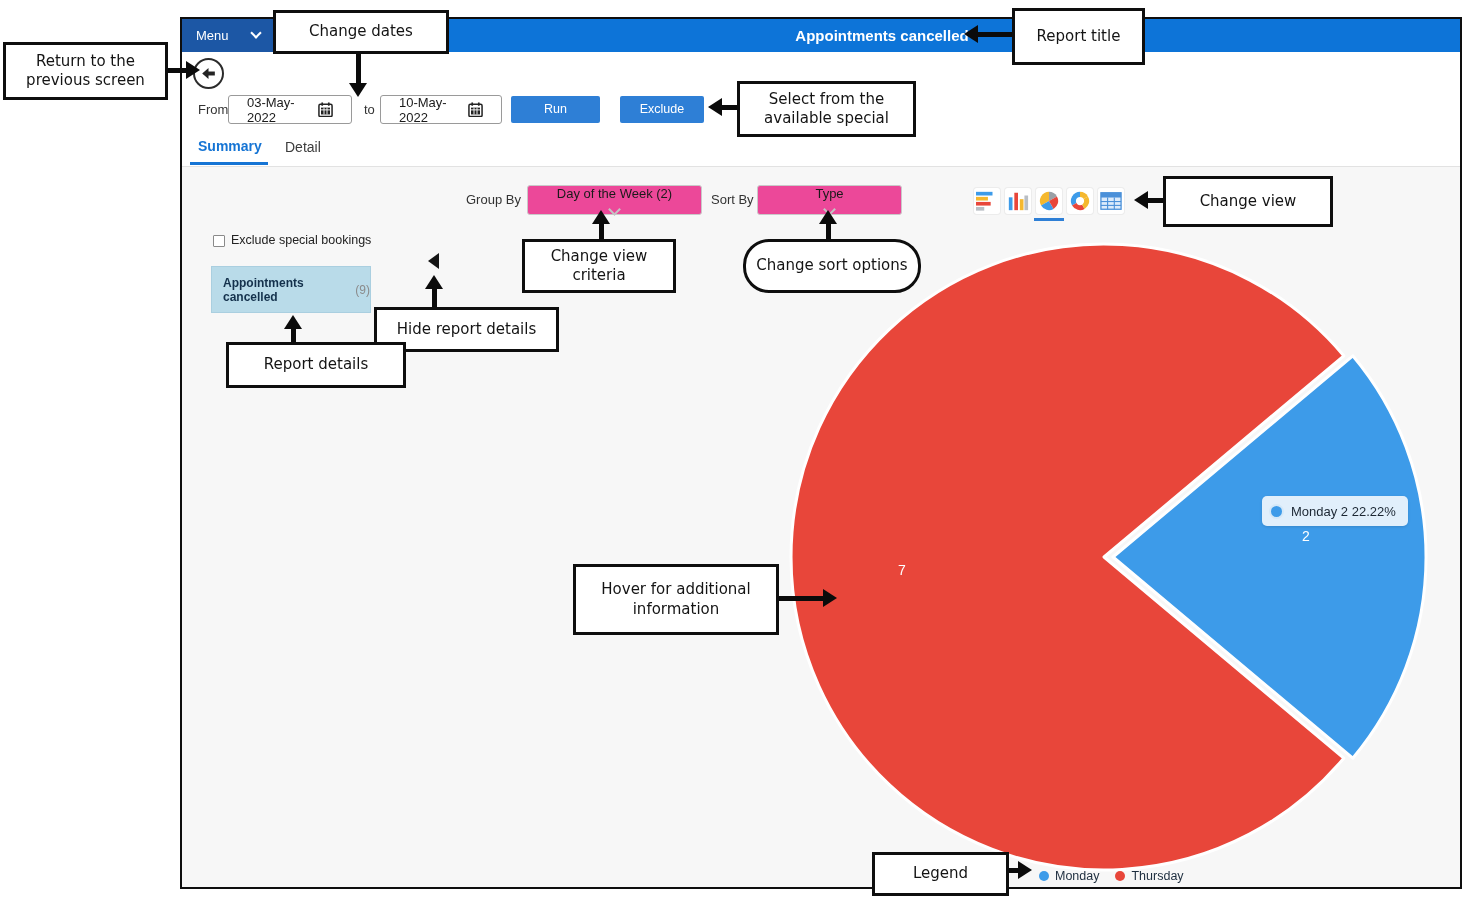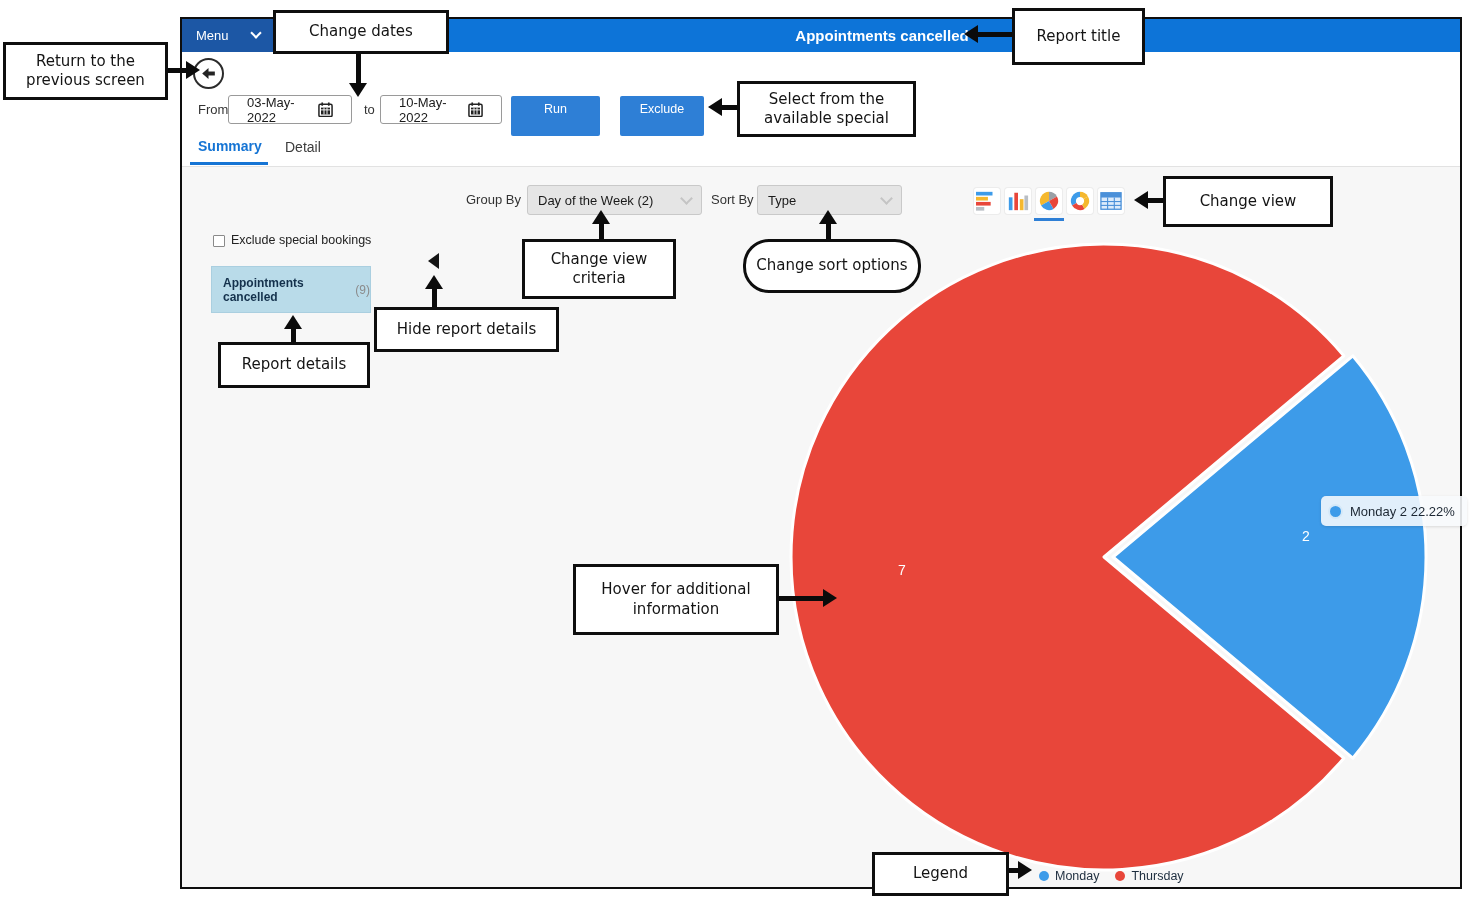--- a/index.html
+++ b/index.html
@@ -19,34 +19,34 @@
   .title { position:absolute; left:520px; top:0; width:360px; line-height:33px; text-align:center;
            color:#fff; font-size:15px; font-weight:bold; }
 
   .back-btn { position:absolute; left:11px; top:39px; width:31px; height:31px; border:2px solid #2b2b2b;
               border-radius:50%; background:#fff; display:flex; align-items:center; justify-content:center; cursor:pointer; }
 
   .flabel { position:absolute; font-size:13px; color:#333; }
   .date-input { position:absolute; top:76px; height:29px; background:#fff; border:1px solid #9a9a9a;
                 border-radius:3px; display:flex; align-items:center; padding:0 18px; font-size:13px; color:#1a1a1a; cursor:text; }
   .date-input .val { flex:1; }
-  .btn-blue { position:absolute; top:77px; height:40px; background:#2e7fd6; color:#fff; border:none;
+  .btn-blue { position:absolute; top:77px; height:27px; background:#2e7fd6; color:#fff; border:none;
               border-radius:2px; font-size:12.5px; text-align:center; line-height:27px; cursor:pointer; }
 
   .tab { position:absolute; font-size:14px; cursor:pointer; }
   .tab.active { color:#1574d4; font-weight:bold; }
   .tab.inactive { color:#3c3c3c; }
   .tab-underline { position:absolute; left:8px; top:143px; width:78px; height:3px; background:#1574d4; }
   .tabs-divider { position:absolute; left:0; top:147px; width:1278px; height:1px; background:#e2e2e2; }
 
   .content-bg { position:absolute; left:0; top:148px; width:1278px; height:720px; background:#f7f7f7; }
 
-  .select-box { position:absolute; top:166px; height:30px; background:#e5e5e5; border:1px solid #c9c9c9;
+  .select-box { position:absolute; top:166px; height:30px; background:#ec4899; border:1px solid #c9c9c9;
                 border-radius:3px; display:flex; align-items:center; padding:0 10px; font-size:13px;
-                color:#1a1a1a; cursor:pointer; }
+                color:#1a1a1a; cursor:pointer;flex-direction:column; }
   .select-box .val { flex:1; }
   .chev-gray { width:9px; height:9px; border-right:2px solid #c4c4c4; border-bottom:2px solid #c4c4c4;
                transform:rotate(45deg); margin-top:-4px; }
 
   .icon-card { position:absolute; top:169px; width:26px; height:26px; background:#fff; border-radius:3px;
                box-shadow:0 0 0 1px #ececec; display:flex; align-items:center; justify-content:center; cursor:pointer; }
   .icon-underline { position:absolute; left:852px; top:199px; width:30px; height:3px; background:#2e7fd6; }
 
   .checkbox { position:absolute; left:31px; top:216px; width:12px; height:12px; background:#fff;
               border:1.5px solid #8a8a8a; border-radius:1px; cursor:pointer; }
@@ -57,21 +57,21 @@
                  font-size:12px; cursor:pointer; }
   .report-item .name { font-weight:bold; color:#14314c; }
   .report-item .cnt { color:#8b8b8b; margin-left:4px; }
 
   .collapse-tri { position:absolute; left:246px; top:234px; width:0; height:0;
                   border-top:8px solid transparent; border-bottom:8px solid transparent;
                   border-right:11px solid #141414; cursor:pointer; }
 
   #pie-svg { position:absolute; left:0; top:0; width:1278px; height:868px; z-index:1; }
   .slice-label { position:absolute; z-index:2; color:#fff; font-size:14px; }
-  .pie-tooltip { position:absolute; left:1139px; top:477px; height:30px; z-index:3;
+  .pie-tooltip { position:absolute; left:1080px; top:477px; height:30px; z-index:3;
                  background:rgba(248,251,253,0.88); border-radius:5px; box-shadow:0 1px 3px rgba(0,0,0,0.12);
                  display:flex; align-items:center; gap:7px; padding:0 12px 0 7px;
                  font-size:13px; color:#1c2733; white-space:nowrap; }
   .tt-dot { width:15px; height:15px; border-radius:50%; border:2px solid #d4e8f8; }
 
   .legend-row { position:absolute; left:857px; top:850px; z-index:2; display:flex; gap:16px;
                 align-items:center; font-size:12.5px; color:#1d2d3e; }
   .legend-item { display:flex; align-items:center; gap:6px; }
   .legend-dot { width:10px; height:10px; border-radius:50%; }
 
@@ -244,33 +244,33 @@
 <div class="head head-right" style="left:186px; top:61px;"></div>
 
 <div class="ann-box" style="left:737px; top:81px; width:179px; height:56px;">Select from the available special</div>
 <div class="shaft-h" style="left:722px; top:105px; width:15px;"></div>
 <div class="head head-left" style="left:708px; top:98px;"></div>
 
 <div class="ann-box" style="left:1163px; top:176px; width:170px; height:51px;">Change view</div>
 <div class="shaft-h" style="left:1148px; top:198px; width:15px;"></div>
 <div class="head head-left" style="left:1134px; top:191px;"></div>
 
-<div class="ann-box" style="left:522px; top:239px; width:154px; height:60px;">Change view criteria</div>
+<div class="ann-box" style="left:522px; top:239px; width:154px; height:54px;">Change view criteria</div>
 <div class="head head-up" style="left:592px; top:210px;"></div>
 <div class="shaft-v" style="left:599px; top:222px; height:17px;"></div>
 
 <div class="ann-box" style="left:743px; top:239px; width:178px; height:54px;border-radius:26px;">Change sort options</div>
 <div class="head head-up" style="left:819px; top:210px;"></div>
 <div class="shaft-v" style="left:826px; top:222px; height:17px;"></div>
 
 <div class="ann-box" style="left:374px; top:307px; width:185px; height:45px;">Hide report details</div>
 <div class="head head-up" style="left:425px; top:275px;"></div>
 <div class="shaft-v" style="left:432px; top:287px; height:20px;"></div>
 
-<div class="ann-box" style="left:218px; top:342px; width:152px; height:46px;">Report details</div>
+<div class="ann-box" style="left:226px; top:342px; width:180px; height:46px;">Report details</div>
 <div class="head head-up" style="left:284px; top:315px;"></div>
 <div class="shaft-v" style="left:291px; top:327px; height:15px;"></div>
 
 <div class="ann-box" style="left:573px; top:564px; width:206px; height:71px;">Hover for additional information</div>
 <div class="shaft-h" style="left:779px; top:596px; width:46px;"></div>
 <div class="head head-right" style="left:823px; top:589px;"></div>
 
 <div class="ann-box" style="left:872px; top:852px; width:137px; height:43px;">Legend</div>
 <div class="shaft-h" style="left:1009px; top:868px; width:11px;"></div>
 <div class="head head-right" style="left:1018px; top:861px;"></div>

